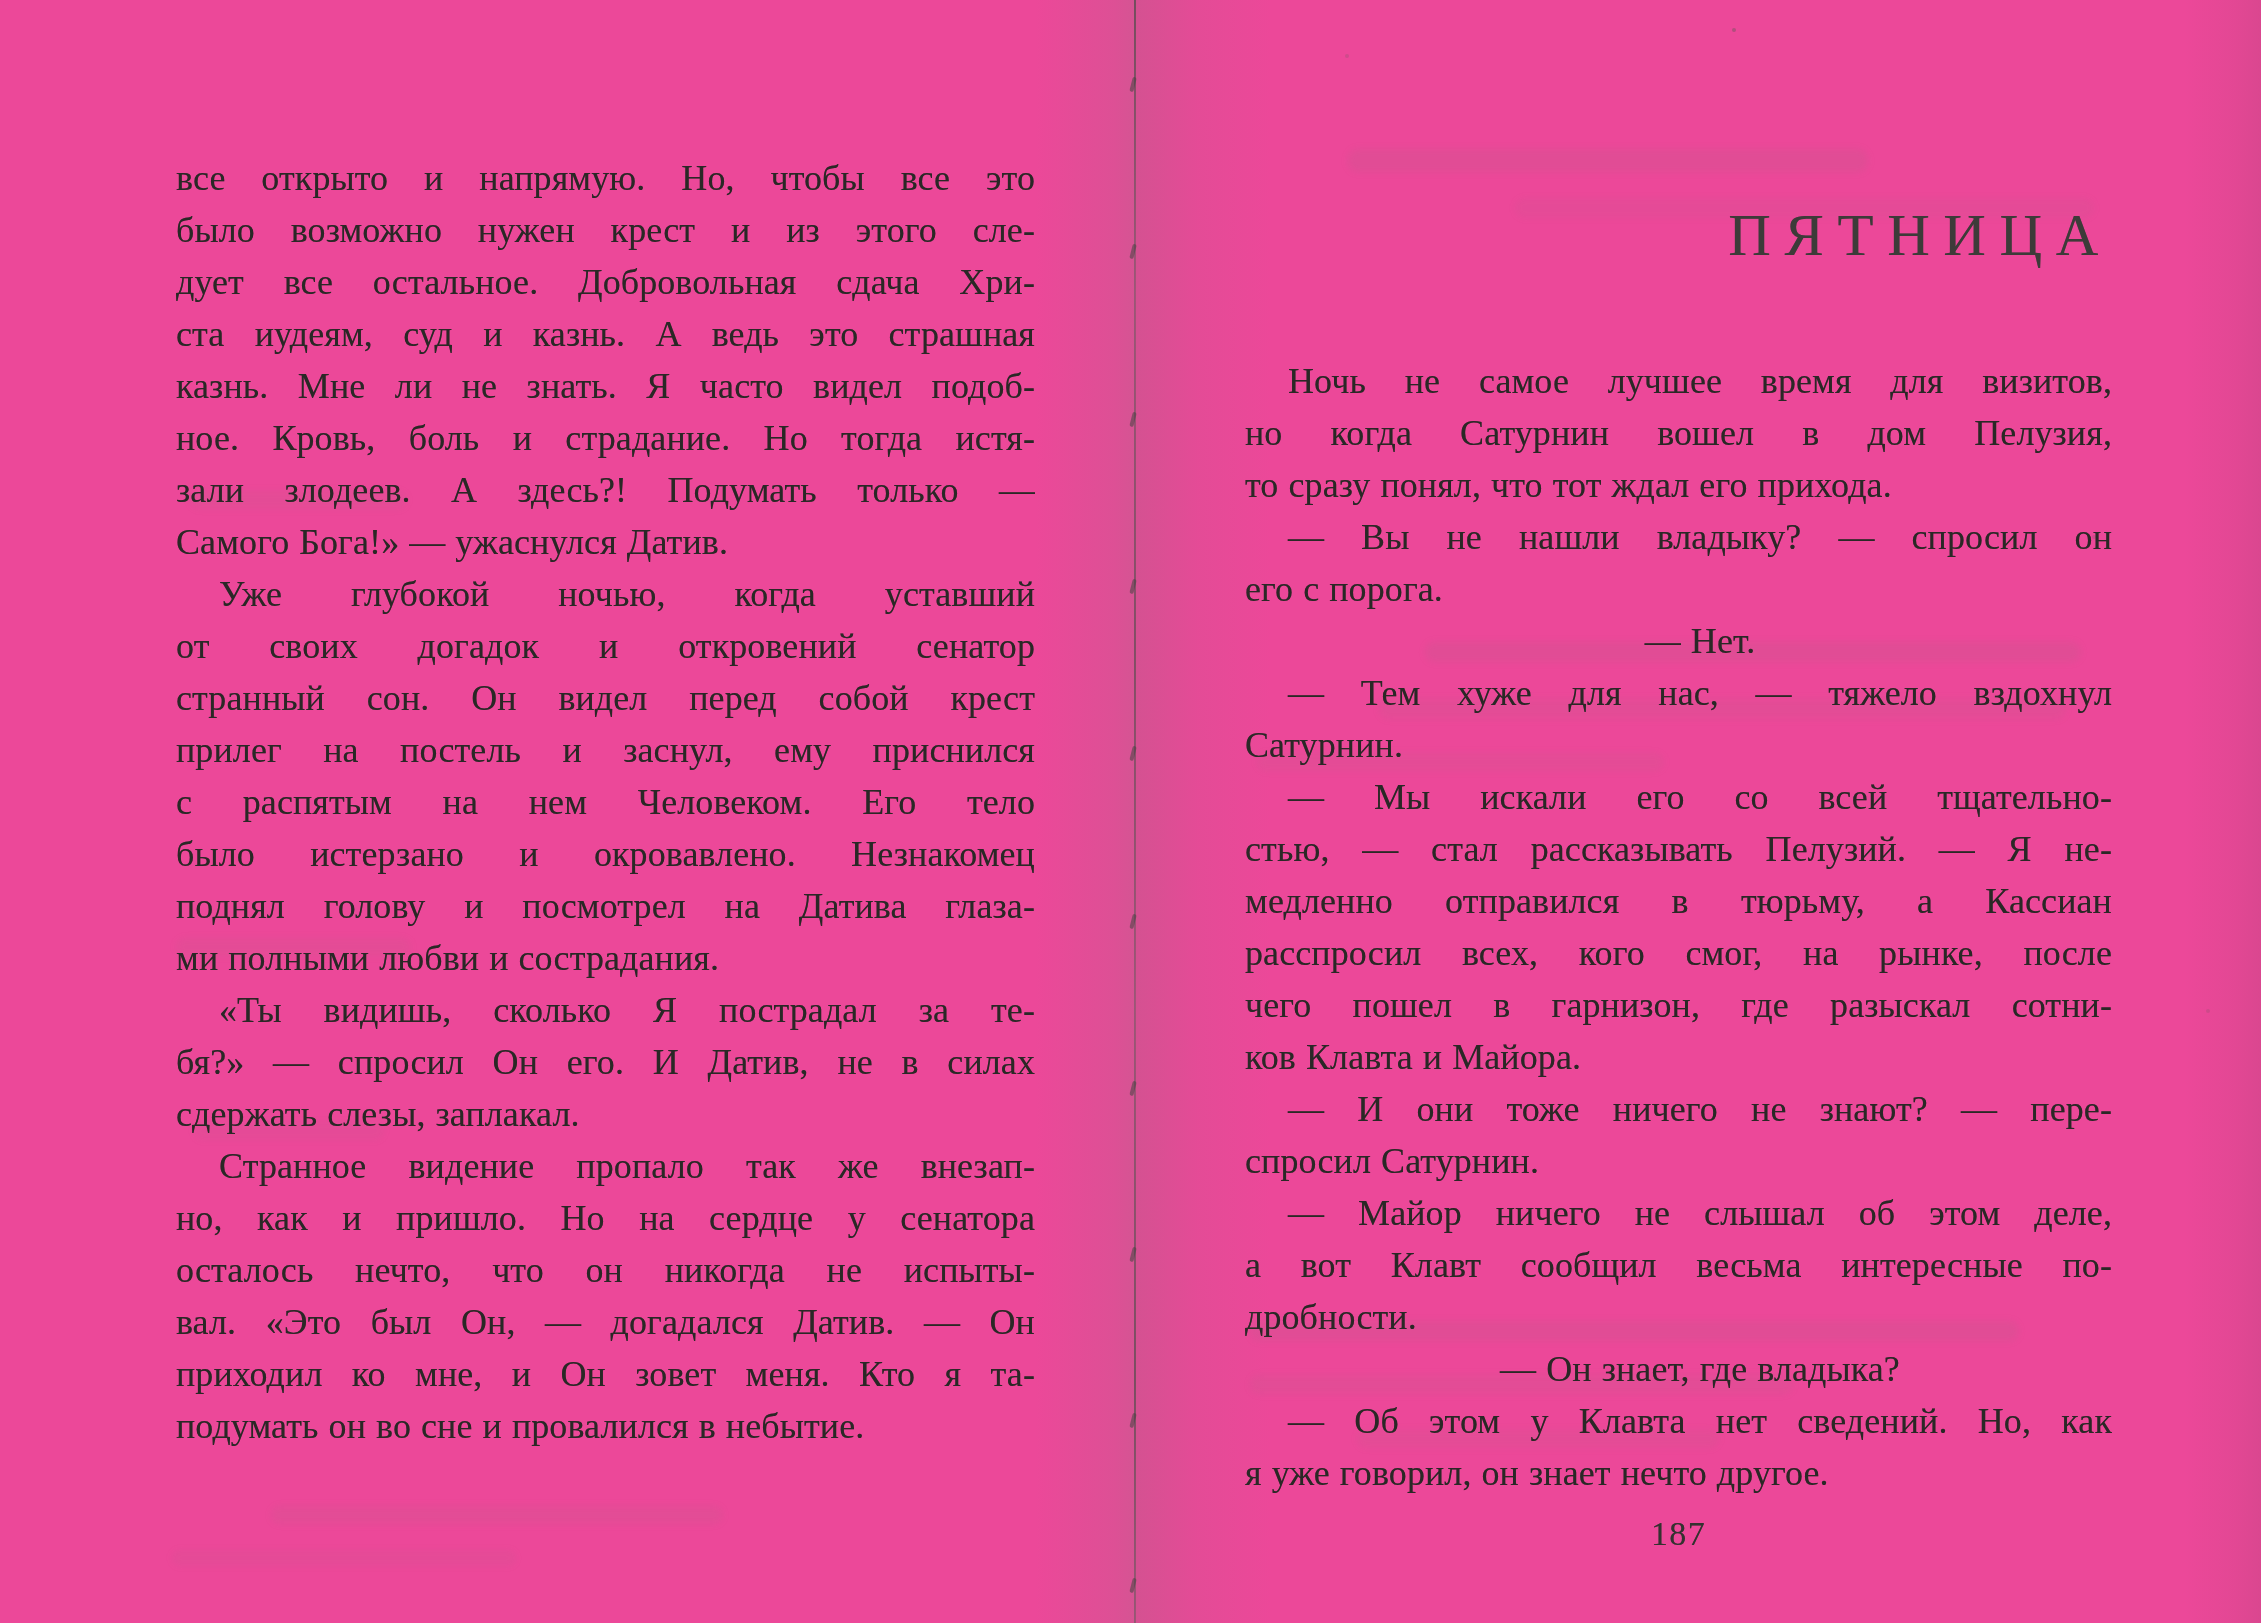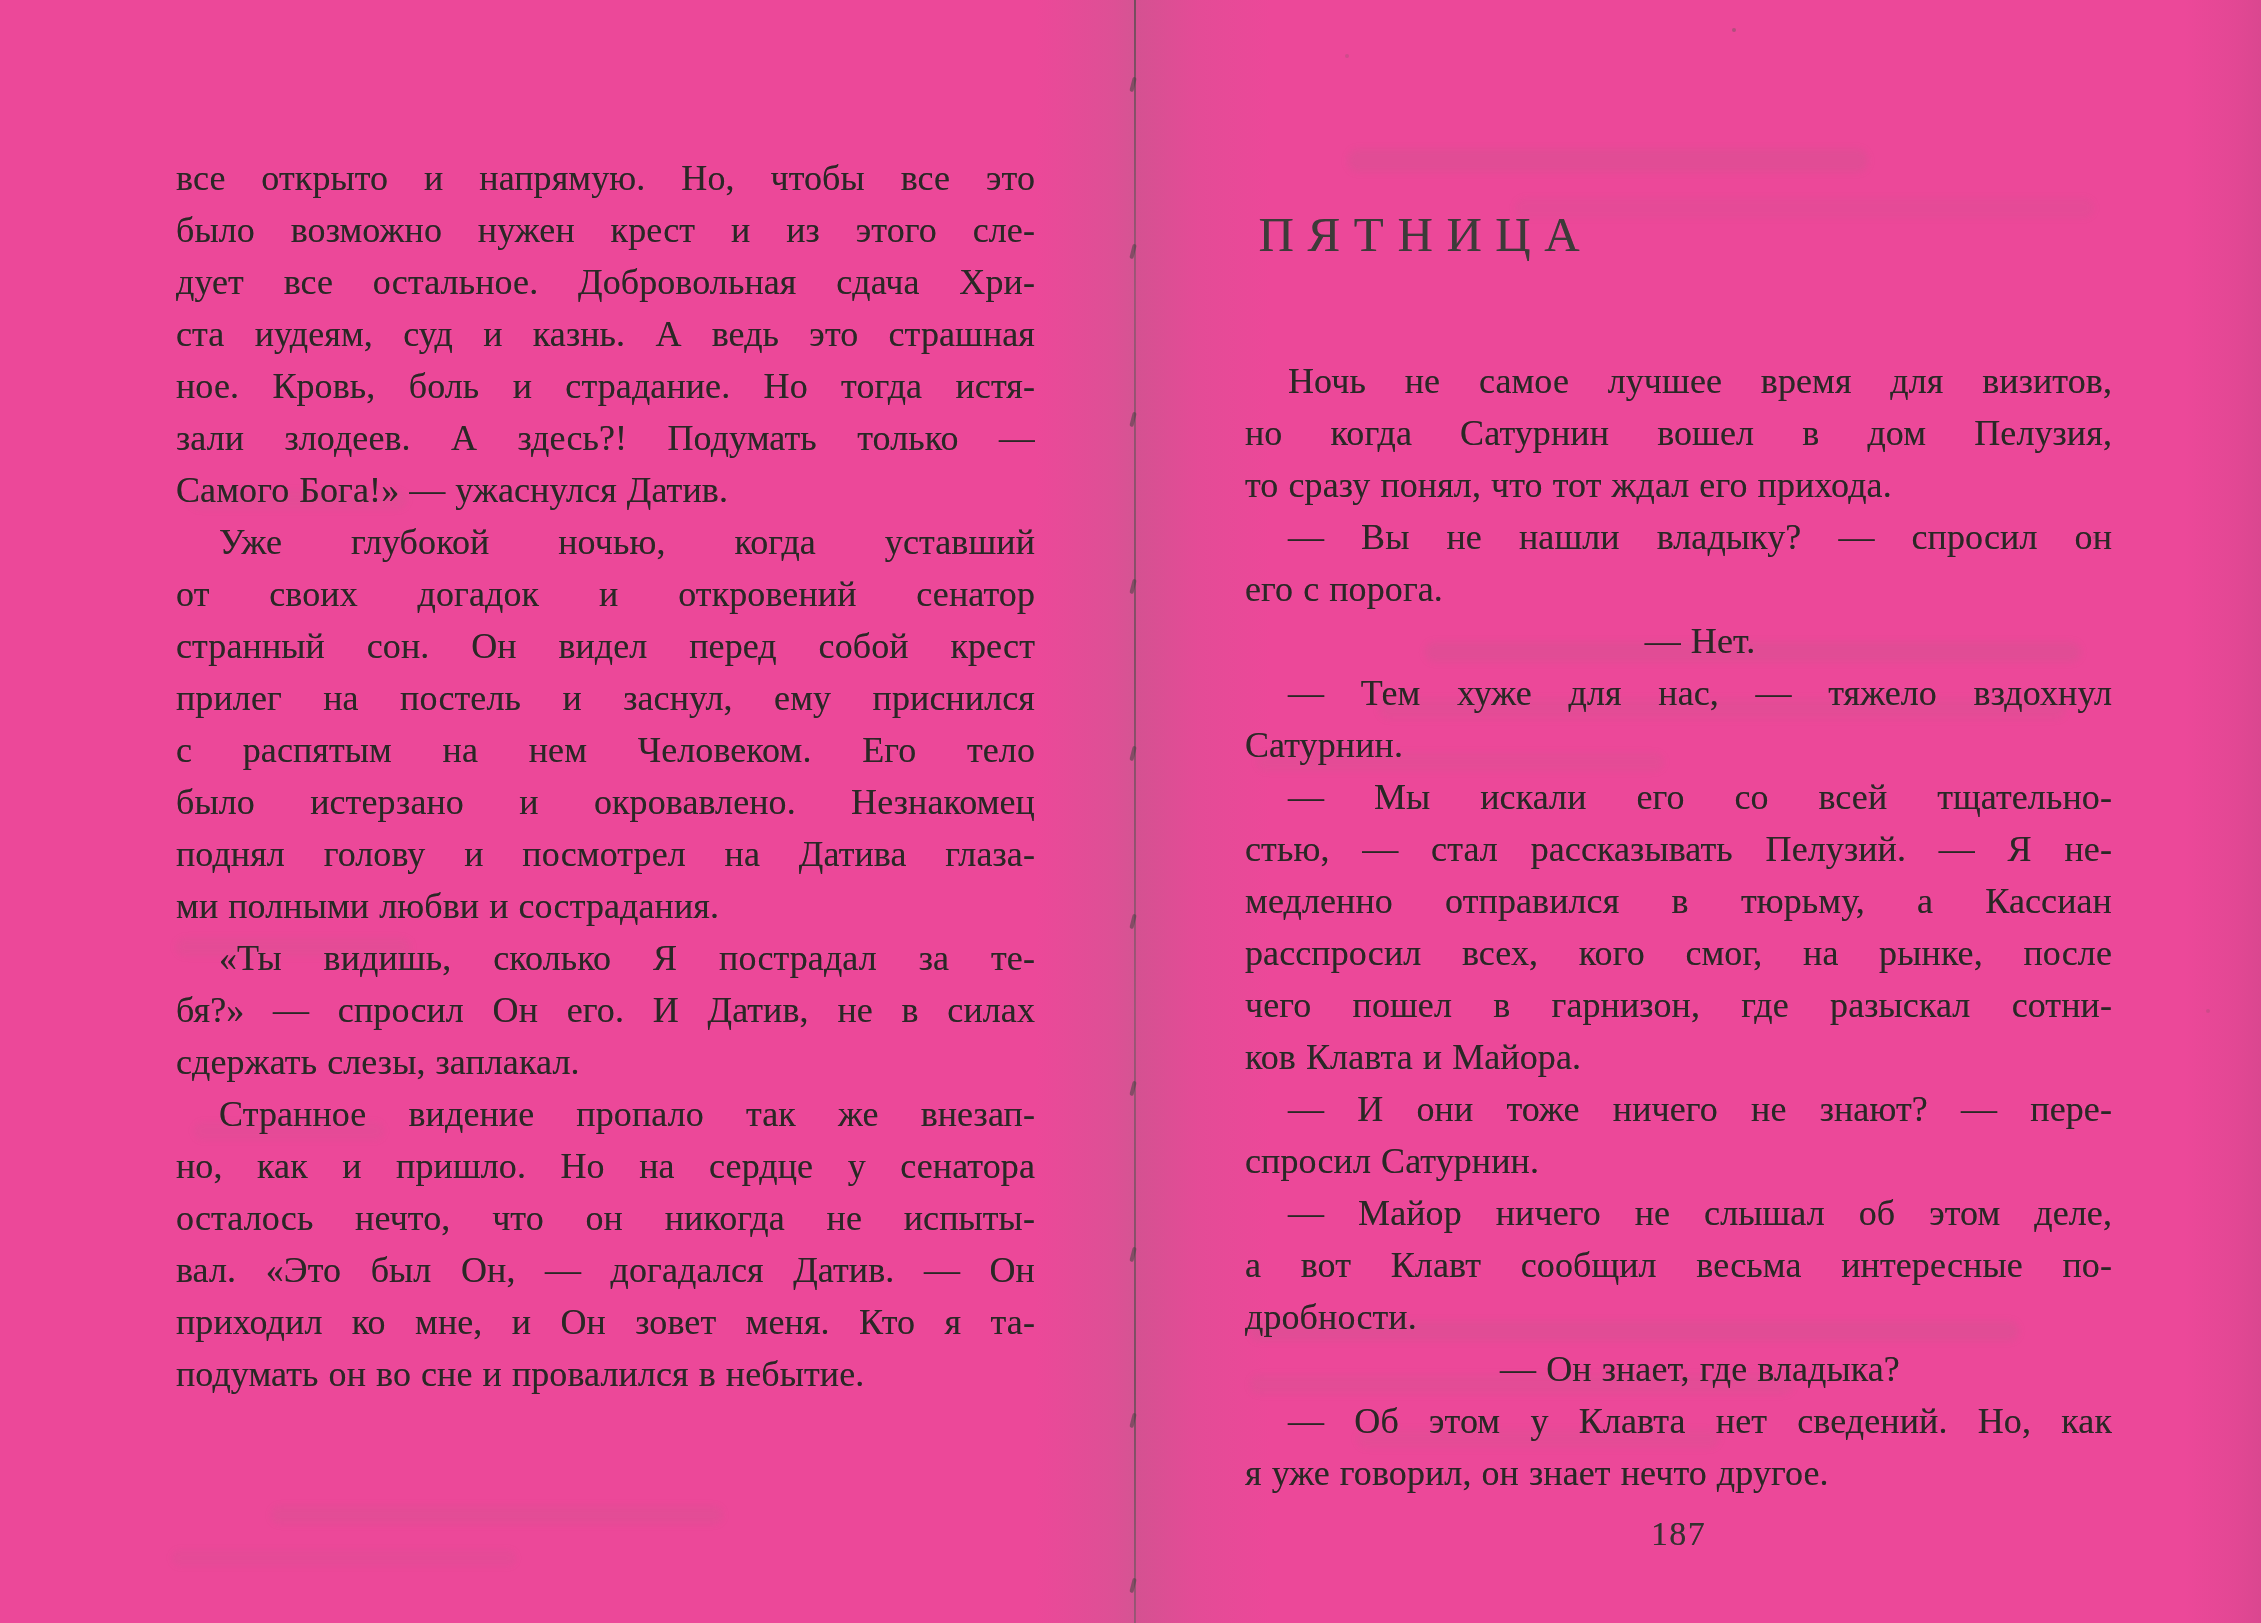--- a/index.html
+++ b/index.html
@@ -24,22 +24,22 @@
     text-align:justify; text-align-last:justify;
     white-space:normal; overflow:hidden;
     text-shadow:0 0 0.5px rgba(42,40,38,0.45);
   }
   .line.nj { text-align:left; text-align-last:auto; }
   .line.ind { text-indent:43px;text-align:center; }
 
   .chapter-heading {
     position:absolute; left:1245px; top:210px; width:867px;
     height:50px; line-height:50px;
-    text-align:left;
-    font-size:49px; font-weight:400;
+    text-align:right;
+    font-size:59px; font-weight:400;
     letter-spacing:13.6px; text-indent:13.6px;
     color:#3d3b39;
     text-shadow:0 0 0.5px rgba(60,58,56,0.5);
   }
 
   .page-number {
     position:absolute; left:1245px; top:1519px; width:867px;
     height:29px; line-height:29px;
     text-align:center;
     font-size:34px; letter-spacing:1.4px;
@@ -111,20 +111,21 @@
   <div class="speck" style="left:1345px; top:54px; opacity:0.5;"></div>
   <div class="speck" style="left:2092px; top:535px; opacity:0.5;"></div>
   <div class="speck" style="left:2206px; top:1009px; opacity:0.45;"></div>
 
   <div class="page">
     <div class="col col-left">
         <div class="line">все открыто и напрямую. Но, чтобы все это</div>
         <div class="line">было возможно нужен крест и из этого сле-</div>
         <div class="line">дует все остальное. Добровольная сдача Хри-</div>
         <div class="line">ста иудеям, суд и казнь. А ведь это страшная</div>
+        <div class="line">казнь. Мне ли не знать. Я часто видел подоб-</div>
         <div class="line">ное. Кровь, боль и страдание. Но тогда истя-</div>
         <div class="line">зали злодеев. А здесь?! Подумать только —</div>
         <div class="line nj">Самого Бога!» — ужаснулся Датив.</div>
         <div class="line ind">Уже глубокой ночью, когда уставший</div>
         <div class="line">от своих догадок и откровений сенатор</div>
         <div class="line">странный сон. Он видел перед собой крест</div>
         <div class="line">прилег на постель и заснул, ему приснился</div>
         <div class="line">с распятым на нем Человеком. Его тело</div>
         <div class="line">было истерзано и окровавлено. Незнакомец</div>
         <div class="line">поднял голову и посмотрел на Датива глаза-</div>

